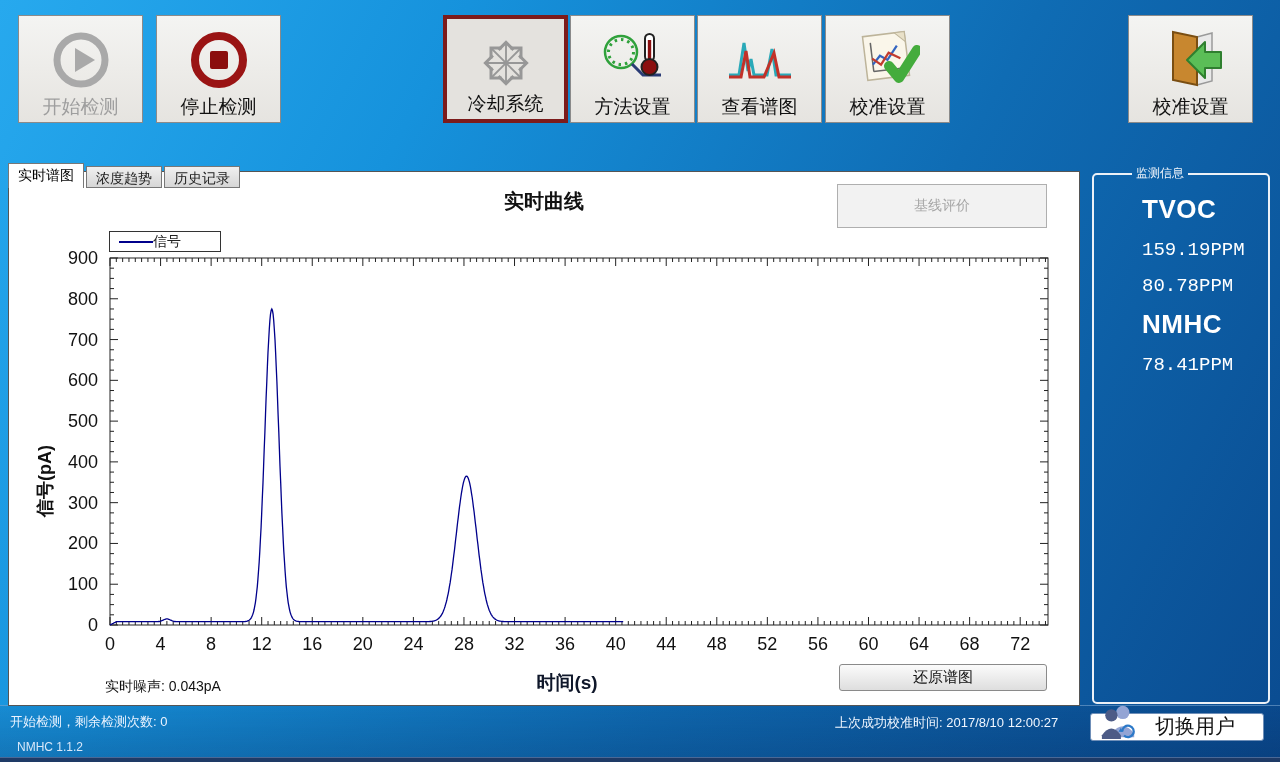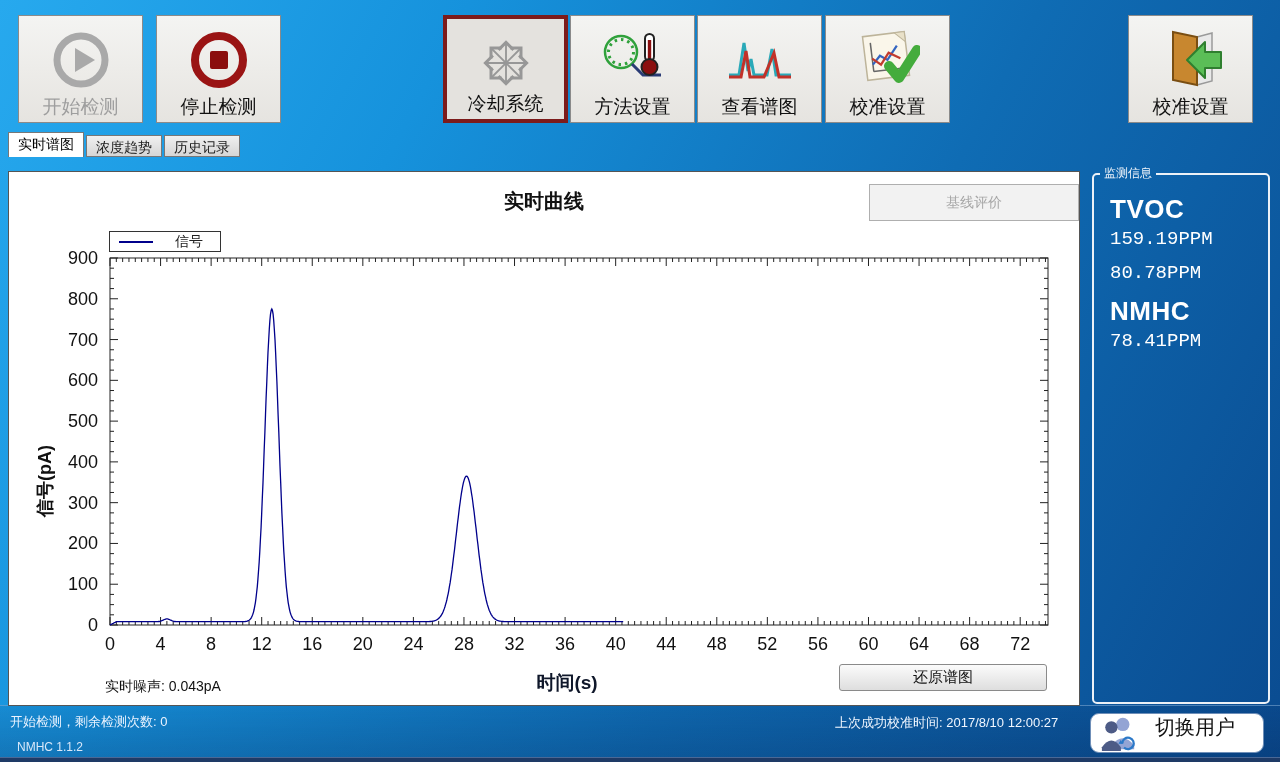--- a/index.html
+++ b/index.html
@@ -16,63 +16,63 @@
     border:1px solid #8A8A8A; cursor:pointer;
     display:flex; flex-direction:column; align-items:center; justify-content:flex-end;
     padding-bottom:4px;
   }
   .tool-btn .icon { position:absolute; top:8px; left:0; right:0; height:72px;
     display:flex; align-items:center; justify-content:center; }
   .tool-btn .lbl { font-size:19px; color:#111; line-height:22px; }
   .tool-btn.disabled .lbl { color:#9E9E9E; }
   .tool-btn.active { border:4px solid #7C1B1B; background:#E4E2DE; }
   
-  #tabbar { position:absolute; left:8px; top:132px; height:25px; display:flex; align-items:flex-end; z-index:3; }
+  #tabbar { position:absolute; left:8px; top:163px; height:25px; display:flex; align-items:flex-end; z-index:3; }
   .tab { font-size:14px; padding:3px 9px 2px 9px; cursor:pointer; border:1px solid #777; }
   .tab.active { background:#FFF; height:25px; border-bottom:none; z-index:4; }
   .tab.inactive { background:linear-gradient(#F0F0F0,#D6D6D6); height:22px; margin-left:2px; color:#222; }
   
   #chart-panel { position:absolute; left:8px; top:171px; width:1072px; height:535px;
     background:#FFF; border:1px solid #555; z-index:2; }
   #chart-title { position:absolute; left:0; right:0; top:16px; text-align:center;
     font-size:20px; font-weight:bold; color:#111; }
-  #baseline-btn { position:absolute; left:860px; top:12px; width:210px; height:37px;
+  #baseline-btn { position:absolute; left:828px; top:12px; width:210px; height:44px;
     background:#F2F2F2; border:1px solid #AFAFAF; color:#A6A6A6; font-size:14px;
     display:flex; align-items:center; justify-content:center; cursor:default; }
   #legend { position:absolute; left:100px; top:59px; width:112px; height:21px;
     border:1px solid #333; background:#FFF; display:flex; align-items:center; }
   #legend .line { display:inline-block; width:34px; border-top:2px solid #00008B; margin-left:9px; }
-  #legend .txt { font-size:14px; color:#222; margin-left:22px; }
+  #legend .txt { font-size:14px; color:#222; margin-left:0; }
   #plot-svg { position:absolute; left:0; top:0; }
   .tick-label { font-family:"Liberation Sans",sans-serif; font-size:18px; fill:#111; }
   #ylabel { position:absolute; left:24px; top:345px; transform:rotate(-90deg);
     transform-origin:0 0; white-space:nowrap; font-size:18px; font-weight:bold; color:#111; }
   #xlabel { position:absolute; left:89px; width:938px; top:498px; text-align:center;
     font-size:19px; font-weight:bold; color:#0f172a; }
   #noise { position:absolute; left:96px; top:506px; font-size:14px; color:#111; }
   #restore-btn { position:absolute; left:830px; top:492px; width:208px; height:27px;
     background:linear-gradient(#FBFBFB,#DEDEDE); border:1px solid #8A8A8A; border-radius:3px;
     color:#111; font-size:15px; display:flex; align-items:center; justify-content:center; cursor:pointer; }
   
   #monitor { position:absolute; left:1092px; top:165px; width:178px; height:539px;
-    border:2px solid #ECF1F7; border-radius:5px; color:#FFF; }
+    border:2px solid #ECF1F7; border-radius:5px; color:#FFF;padding-left:32px; }
   #monitor legend { font-size:12px; margin-left:6px; padding:0 4px; color:#F0F5FB; }
   .reading { padding-left:16px; margin-top:12px; }
   .reading .rname { font-size:26px; font-weight:bold; letter-spacing:.5px; }
-  .reading .rvalue { font-size:19px; font-family:"Liberation Mono",monospace; margin-top:3px; }
+  .reading .rvalue { font-size:19px; font-family:"Liberation Mono",monospace; margin-top:14px; }
   
   #status-band { position:absolute; left:0; top:705px; width:1280px; height:52px;
     background:linear-gradient(180deg, rgba(6,38,88,.10), rgba(6,38,88,.28));
     border-top:1px solid rgba(160,205,245,.45); }
   #status-left { position:absolute; left:10px; top:713px; font-size:13px; color:#EAF3FF; }
   #status-version { position:absolute; left:17px; top:740px; font-size:12px; color:#D8E8FA; }
   #status-calib { position:absolute; left:835px; top:714px; font-size:13px; color:#F0F6FF; }
-  #switch-user { position:absolute; left:1090px; top:713px; width:174px; height:40px;
-    background:#FFF; border:1px solid #6F8FB8; border-radius:9px; cursor:pointer;
-    display:flex; align-items:flex-start; }
+  #switch-user { position:absolute; left:1090px; top:713px; width:174px; height:28px;
+    background:#FFF; border:1px solid #6F8FB8; border-radius:3px; cursor:pointer;
+    display:flex; align-items:flex-end; }
   #switch-user .lbl { font-size:20px; color:#111; margin-left:16px; }
   #switch-user svg { margin-left:8px; }
   
   #taskbar { position:absolute; left:0; bottom:0; width:1280px; height:5px;
     background:#1E3A66; border-top:1px solid #4A6896; }
 </style>
 </head>
 <body>
 
 <div id="app">

